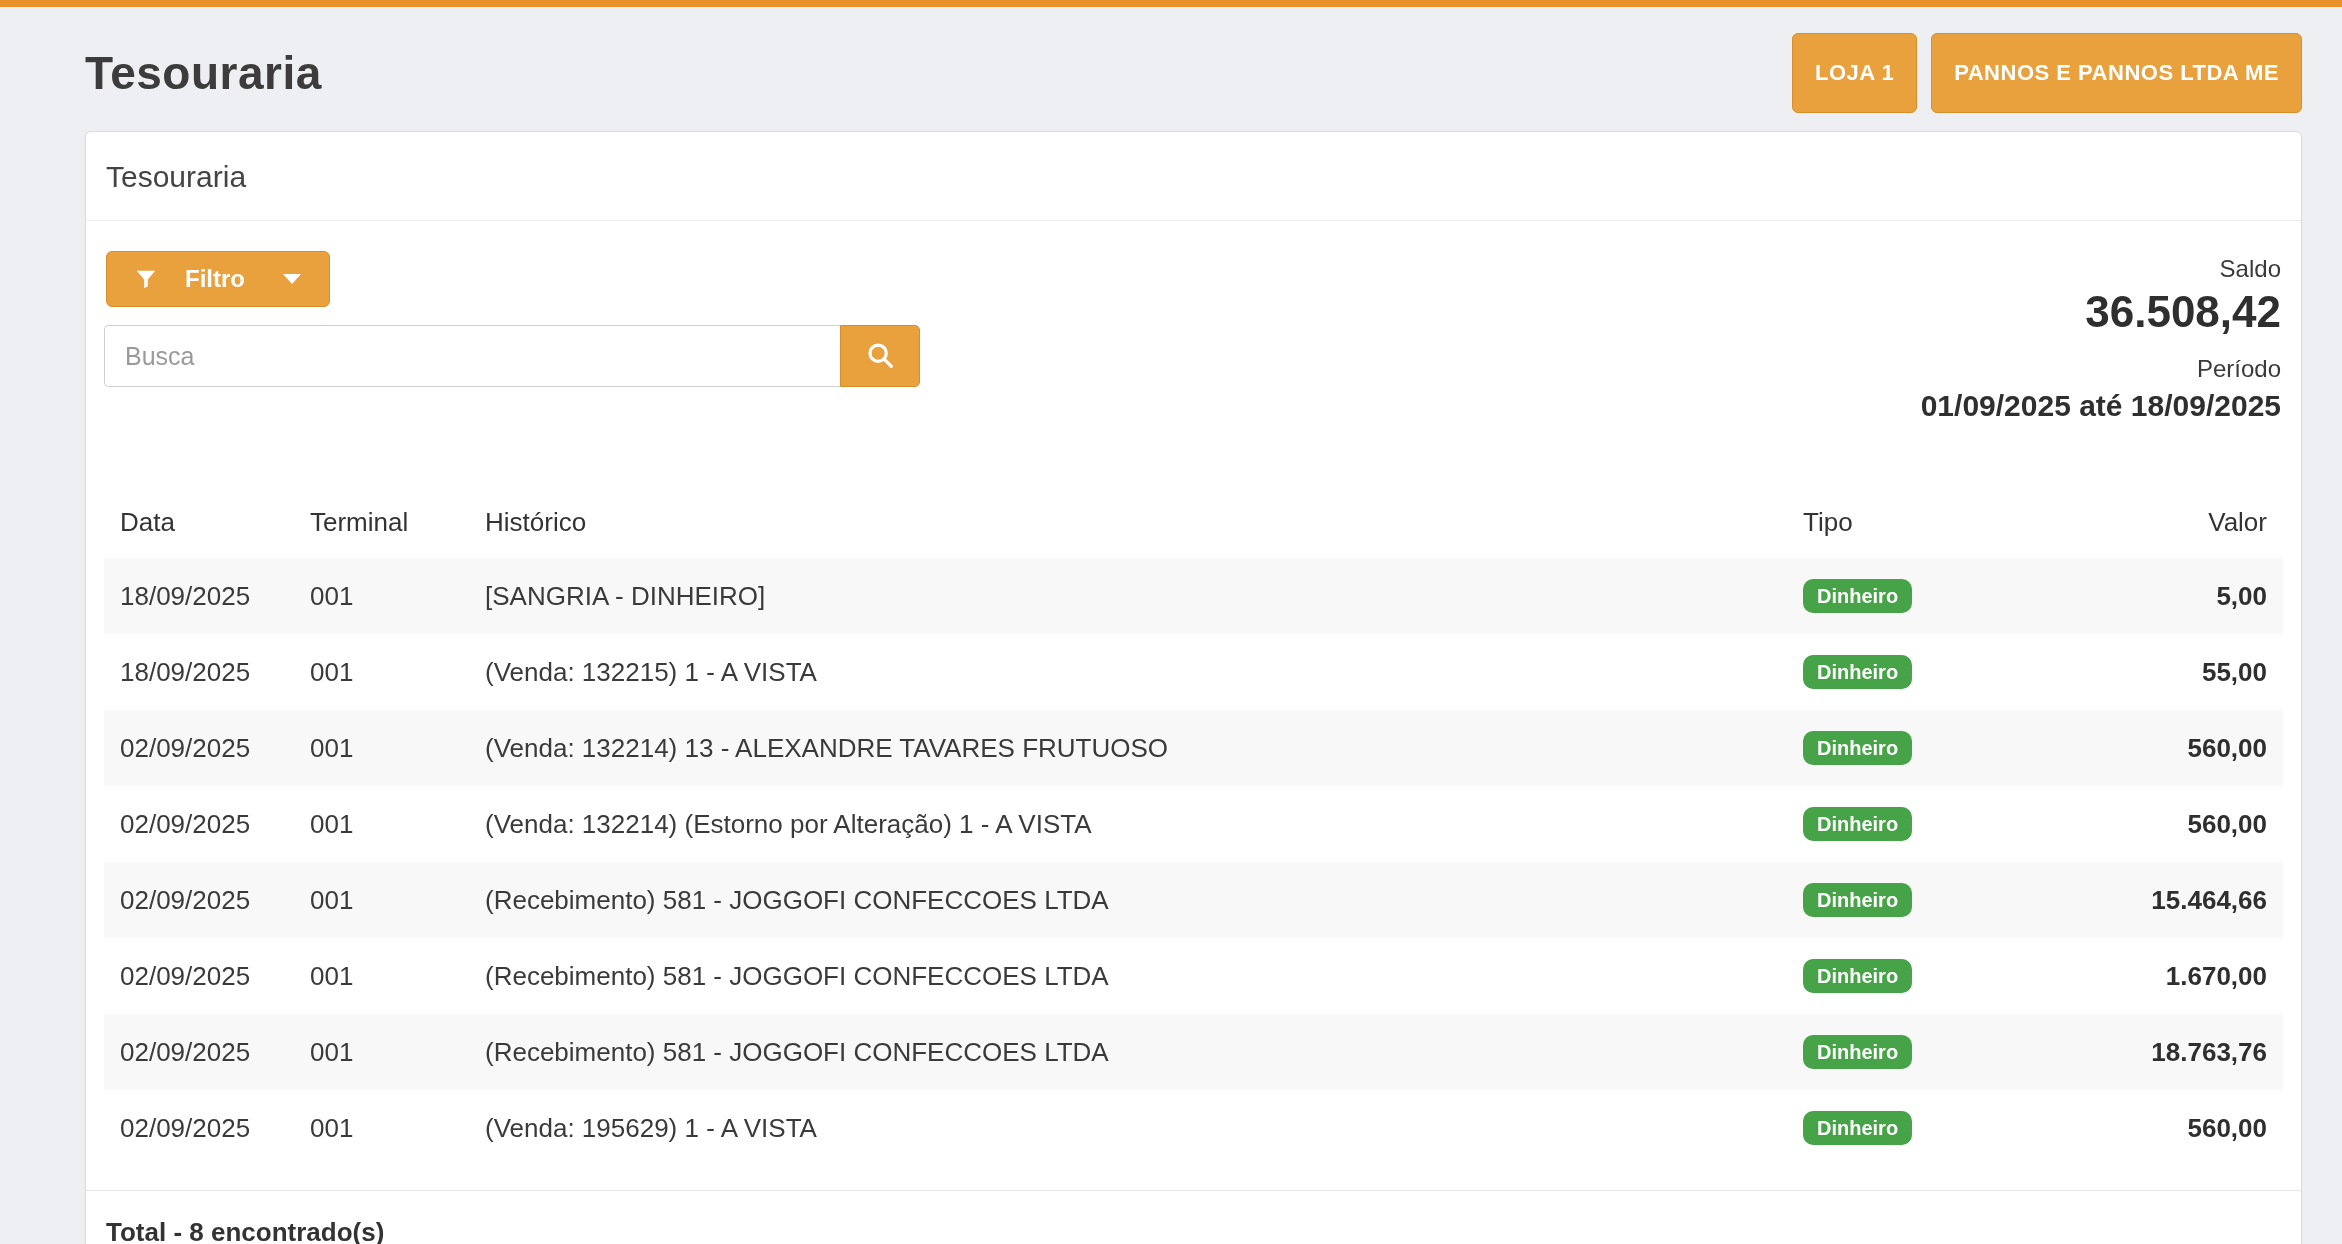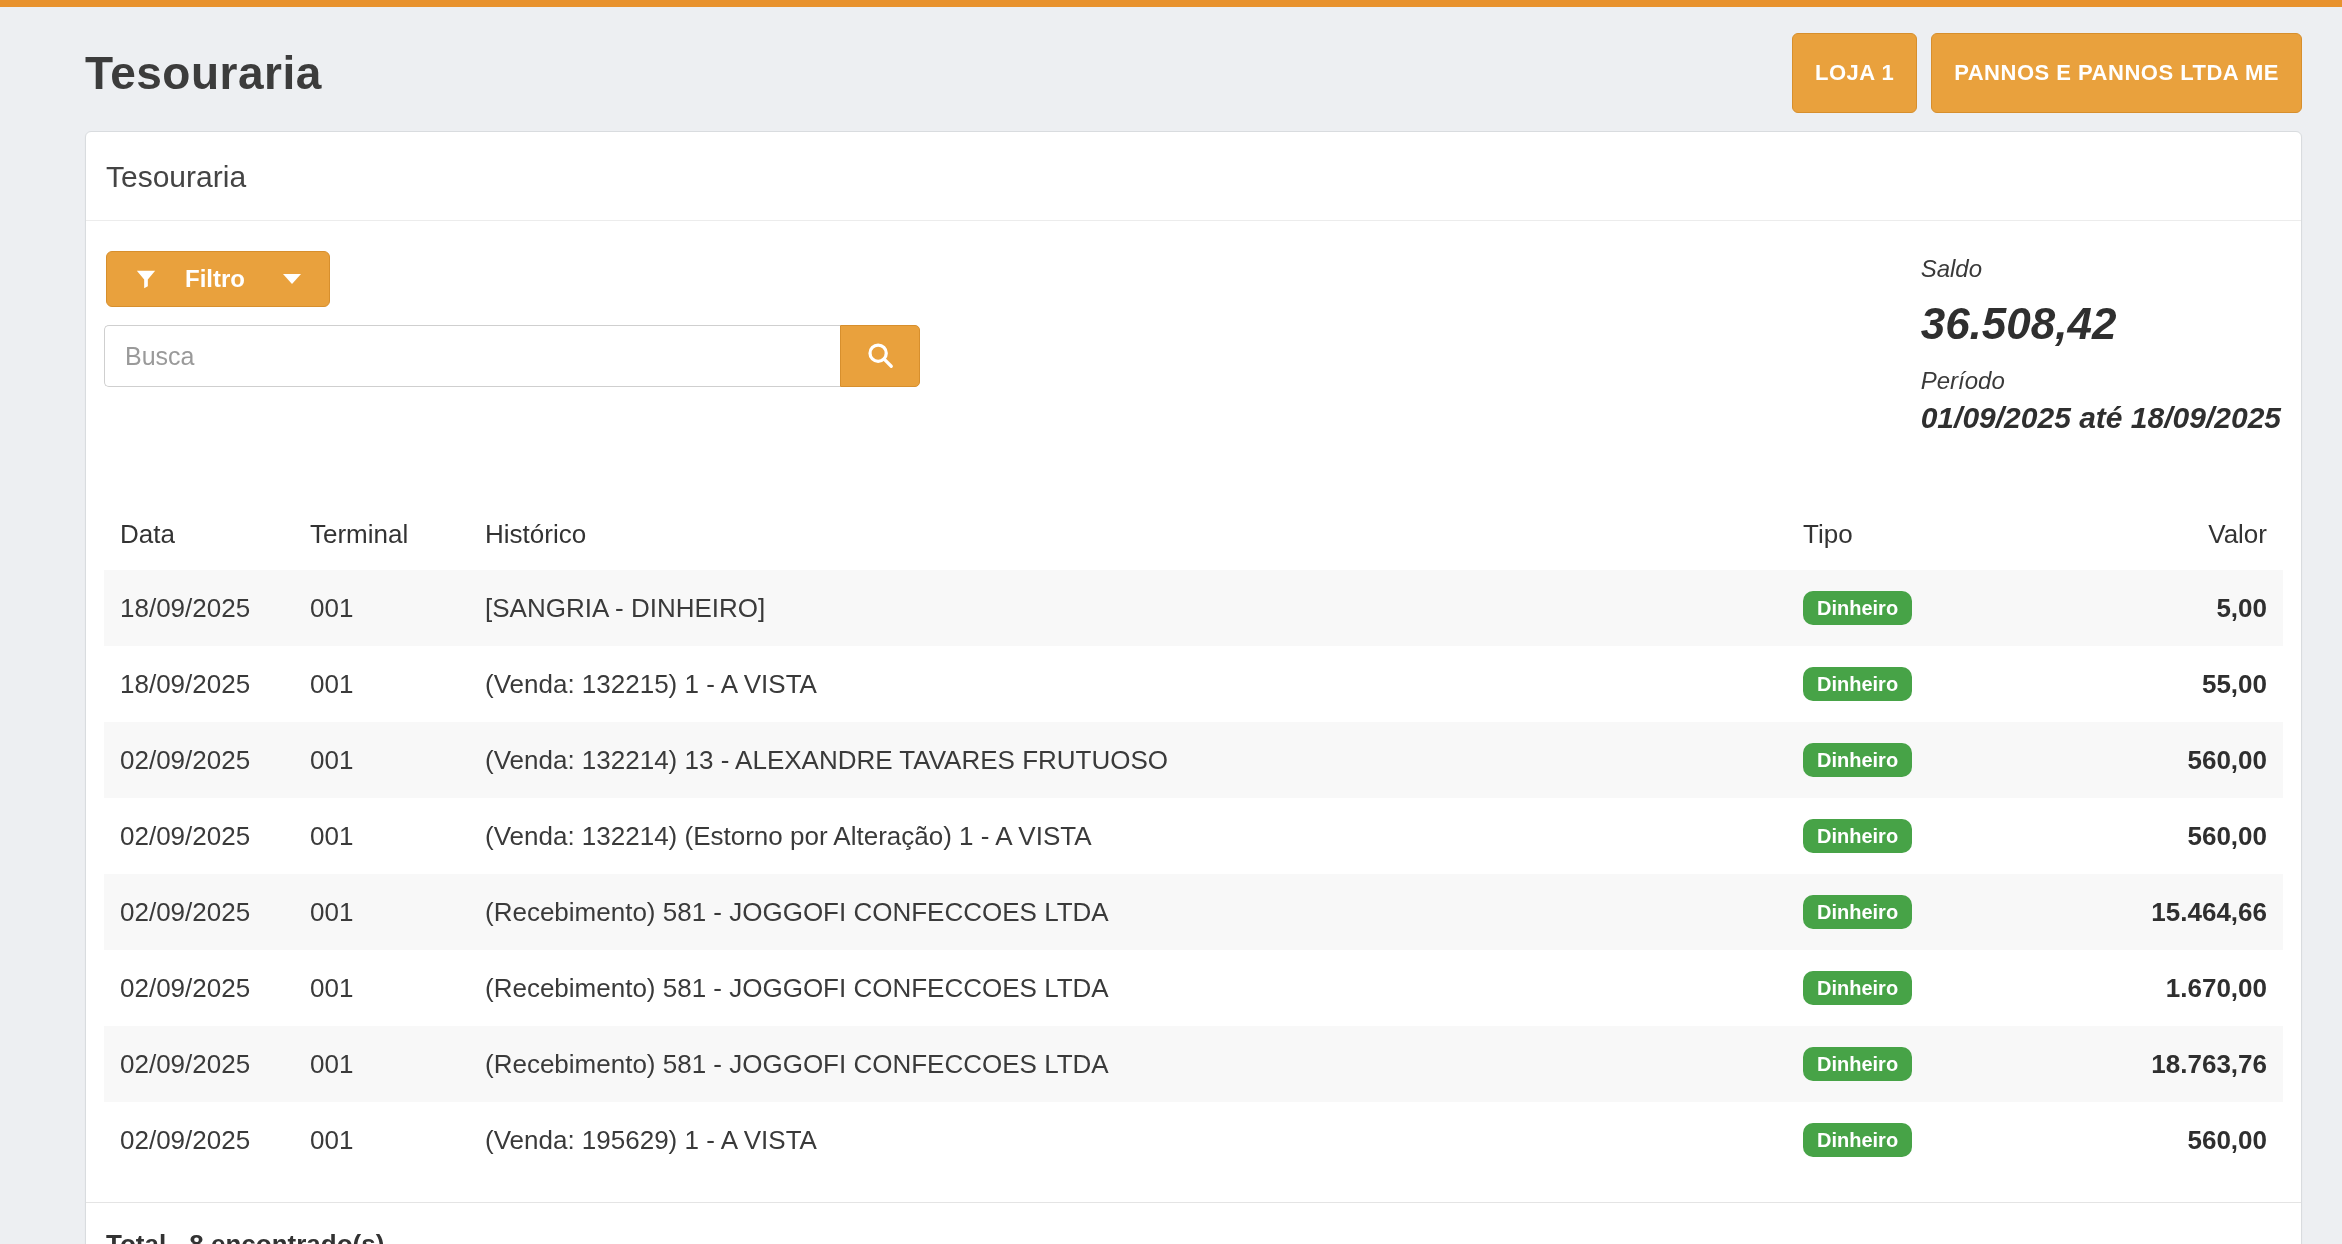--- a/index.html
+++ b/index.html
@@ -66,23 +66,23 @@
     font-size:25px;color:#c2410c;padding:0 20px;outline:none;
   }
   .search-input::placeholder{color:#9a9a9a;}
   .search-btn{
     width:80px;height:62px;
     background:var(--accent);border:1px solid #d78f2d;
     border-radius:0 5px 5px 0;cursor:pointer;
     display:flex;align-items:center;justify-content:center;
   }
   
-  .summary{padding-top:4px;padding-right:2px;font-style:italic;}
+  .summary{text-align:right;padding-top:4px;padding-right:2px;}
   .summary-label{font-size:24px;color:#3a3a3a;}
-  .saldo-value{font-size:44px;font-weight:700;color:#2f2f2f;margin-top:16px;}
+  .saldo-value{font-size:44px;font-weight:700;color:#2f2f2f;margin-top:4px;}
   .periodo-label{margin-top:18px;}
   .periodo-value{font-size:30px;font-weight:700;color:#2f2f2f;margin-top:6px;}
   
   table{
     width:100%;border-collapse:collapse;table-layout:fixed;
     margin-top:70px;margin-bottom:24px;
   }
   col.c-data{width:190px;}
   col.c-terminal{width:175px;}
   col.c-historico{width:auto;}

